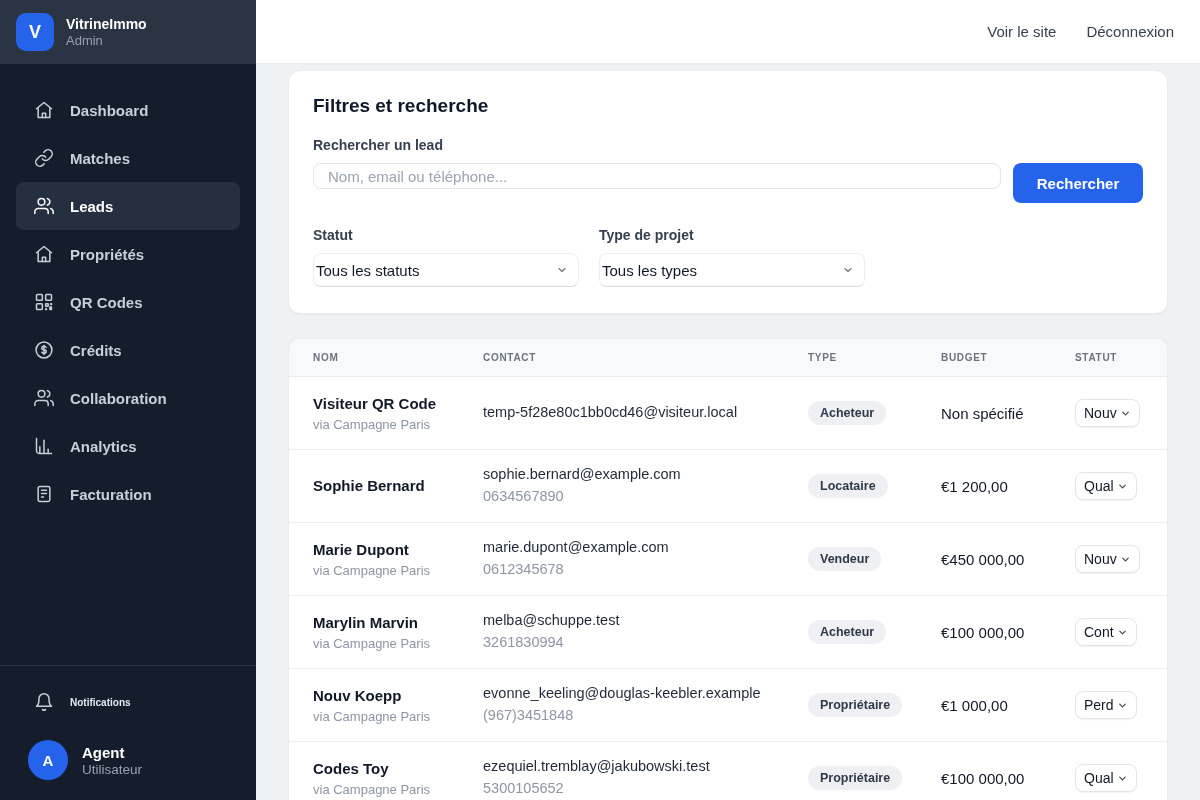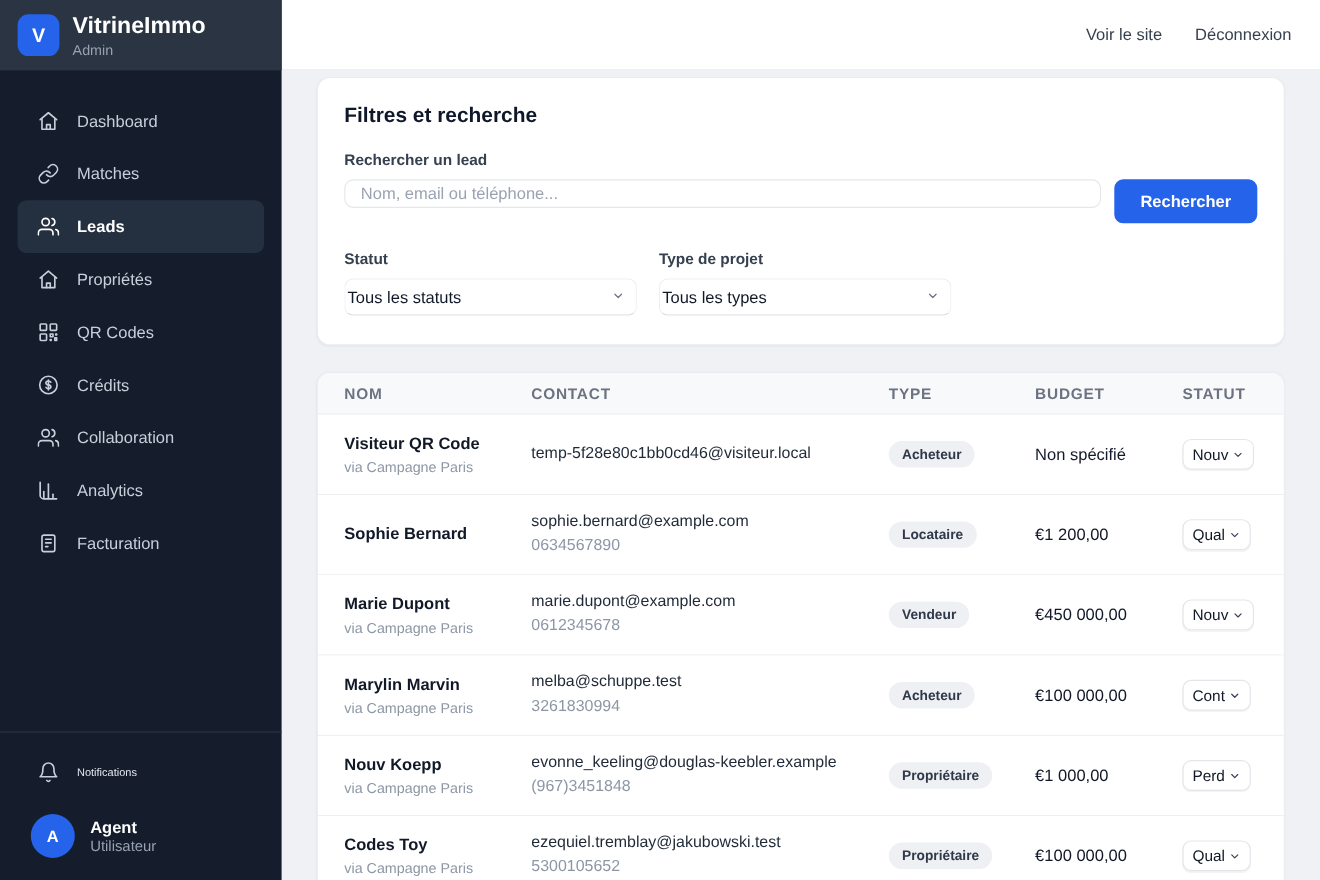--- a/index.html
+++ b/index.html
@@ -4,24 +4,24 @@
 <style>
   * { margin:0; padding:0; box-sizing:border-box; }
   html,body { width:1200px; height:800px; overflow:hidden; }
   body { font-family:"Liberation Sans","DejaVu Sans",sans-serif; background:#eff1f5; color:#111827; }
   .app { display:flex; width:1200px; height:800px; }
 
   
   .sidebar { position:relative; width:256px; min-width:256px; height:800px; background:#151d2c; color:#c7cfdb; }
   .sidebar-header { height:64px; background:#2a3442; display:flex; align-items:center; gap:12px; padding:0 16px; }
   .logo { width:38px; height:38px; border-radius:10px; background:#2563eb; color:#fff; font-weight:bold; font-size:18px; display:flex; align-items:center; justify-content:center; }
-  .app-name { color:#fff; font-weight:bold; font-size:21px; line-height:1.25; }
+  .app-name { color:#fff; font-weight:bold; font-size:14px; line-height:1.25; }
   .app-sub { color:#97a1b2; font-size:13px; }
   .nav { padding:22px 16px 0; }
-  .nav-item { display:flex; align-items:center; gap:16px; height:48px; padding:0 18px; border-radius:8px; font-size:15px; color:#c7cfdb; cursor:pointer; }
+  .nav-item { display:flex; align-items:center; gap:16px; height:48px; padding:0 18px; border-radius:8px; font-size:15px; color:#c7cfdb; cursor:pointer;font-weight:bold; }
   .nav-item svg { flex:0 0 auto; }
   .nav-item.active { background:#242f40; color:#fff; font-weight:bold; }
   .sidebar-footer { position:absolute; left:0; right:0; bottom:0; border-top:1px solid #2a3546; padding:12px 16px 20px; }
   .user { display:flex; align-items:center; gap:14px; padding:14px 12px 0; }
   .avatar { width:40px; height:40px; border-radius:50%; background:#2563eb; color:#fff; font-weight:bold; font-size:15px; display:flex; align-items:center; justify-content:center; }
   .user-name { color:#fff; font-weight:bold; font-size:15px; line-height:1.3; }
   .user-role { color:#97a1b2; font-size:13.5px; }
 
   
   .main { flex:1; display:flex; flex-direction:column; height:800px; }
@@ -39,21 +39,21 @@
   .search-input::placeholder { color:#9aa3b2; }
   .search-btn { height:40px; min-width:130px; background:#2563eb; color:#fff; border:none; border-radius:8px; font-size:15px; font-weight:bold; font-family:inherit; cursor:pointer; padding:0 22px; }
   .selects-row { display:flex; gap:20px; }
   .select-col { width:266px; }
   .select-box { height:34px; border:1px solid #edeff2; border-bottom:1px solid #d7dbe1; border-radius:8px; display:flex; align-items:center; justify-content:space-between; padding:0 10px 0 2px; font-size:15px; color:#111827; cursor:pointer; }
   .select-box .chev { color:#6b7280; }
 
   
   .table-card { border-radius:12px 12px 0 0; border-bottom:none; overflow:hidden; }
   .thead { display:grid; grid-template-columns:170px 325px 133px 134px 1fr; background:#f8f9fb; border-bottom:1px solid #e7eaee; height:38px; align-items:center; padding-left:24px; }
-  .th { font-size:14px; font-weight:bold; letter-spacing:.7px; color:#6b7280; }
+  .th { font-size:10px; font-weight:bold; letter-spacing:.7px; color:#6b7280; }
   .trow { display:grid; grid-template-columns:170px 325px 133px 134px 1fr; align-items:center; min-height:73px; padding-left:24px; border-bottom:1px solid #eceef2; background:#fff; }
   .lead-name { font-size:15px; font-weight:bold; color:#111827; line-height:1.35; }
   .lead-via { font-size:13px; color:#8d96a5; margin-top:2px; }
   .lead-email { font-size:14.5px; color:#1f2937; line-height:1.5; }
   .lead-phone { font-size:14.5px; color:#8d96a5; line-height:1.5; }
   .badge { display:inline-block; background:#eef0f4; color:#2f3949; font-size:12.5px; font-weight:bold; padding:5px 12px; border-radius:999px; }
   .lead-budget { font-size:15px; color:#111827; }
   .status-select { display:inline-flex; align-items:center; gap:3px; border:1px solid #e2e6eb; border-radius:8px; background:#fff; box-shadow:0 1px 1px rgba(16,24,40,.05); padding:5px 8px; font-size:14px; color:#111827; cursor:pointer; }
   .status-select .chev { color:#374151; display:flex; }
 </style>

